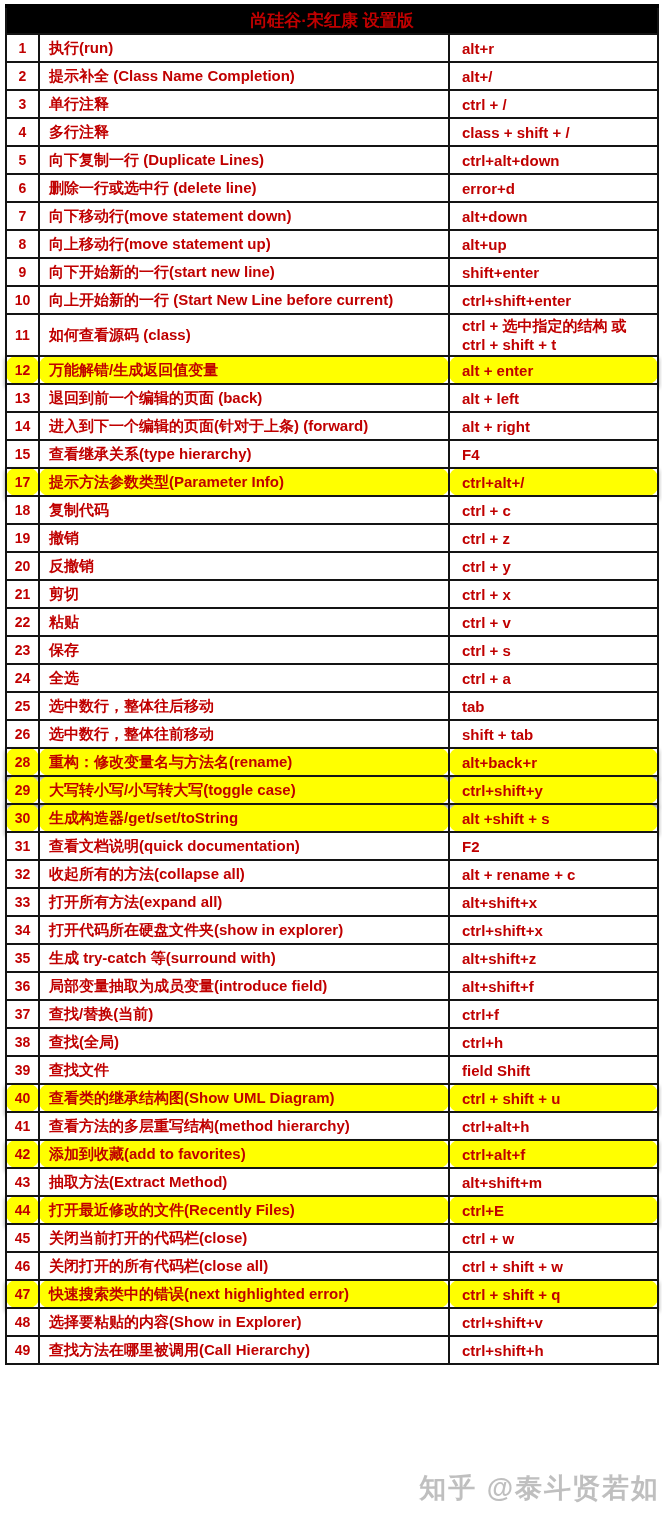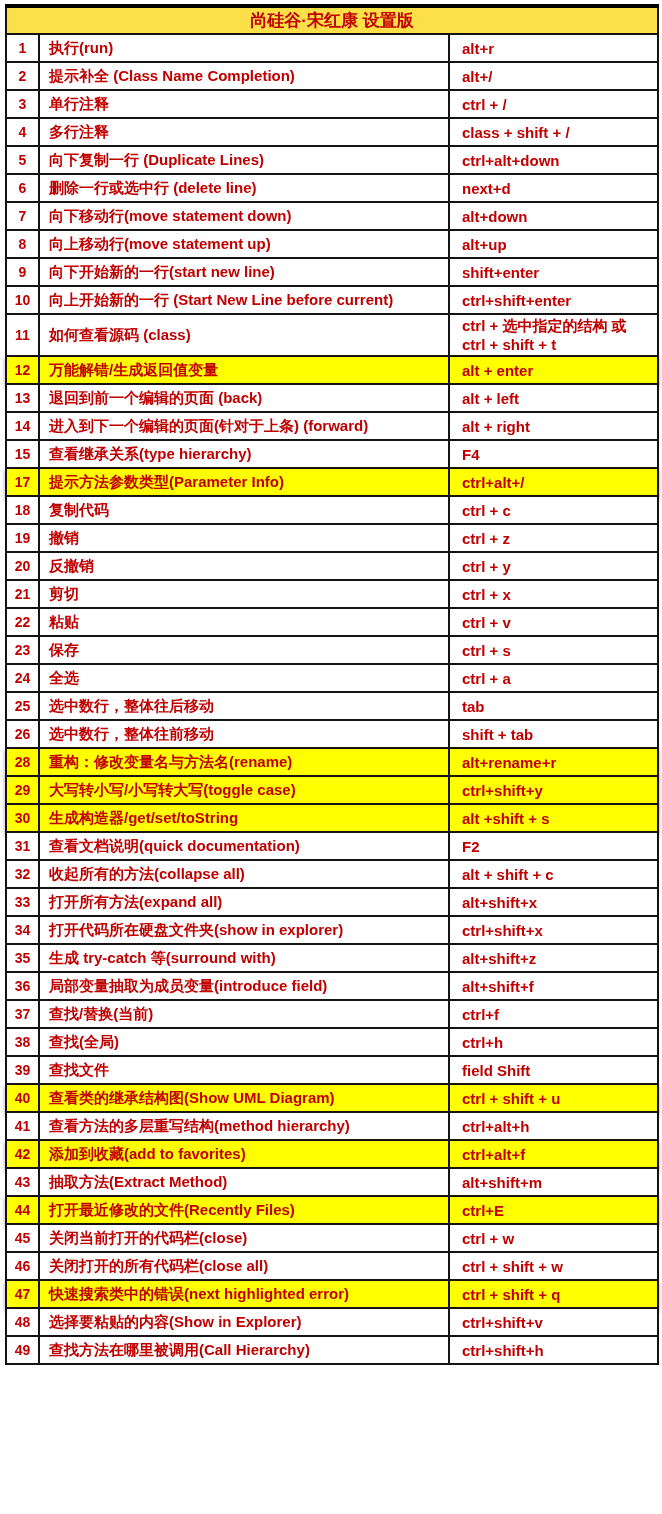--- a/index.html
+++ b/index.html
@@ -20,32 +20,32 @@
     width:652px;margin:4px 5px 0 5px;
     border:2px solid #000;border-top:4px solid #000;
   }
   col.c1{width:33px;}
   col.c2{width:410px;}
   col.c3{width:209px;}
   th.title{
     height:21px;padding:1px 0;
     text-align:center;vertical-align:middle;
     color:var(--red);font-weight:bold;font-size:17px;
-    background:#fde047;border:2px solid var(--border);
+    background:#000000;border:2px solid var(--border);
   }
   td{
     border:2px solid var(--border);
     color:var(--red);font-weight:bold;
     height:28px;vertical-align:middle;
     padding:1px 4px;background:#ffffff;
   }
   td.c-num{text-align:center;font-size:14px;padding:1px 2px;}
   td.c-desc{font-size:15px;padding-left:9px;}
   td.c-key{font-size:15px;padding-left:12px;white-space:pre-line;line-height:19px;}
-  tr.hl td{background:var(--yellow);}
+  tr.hl td{background:var(--yellow);border-radius:10px;}
   tr.hl{box-shadow:0 3px 4px 1px rgba(110,110,110,0.6);}
   .watermark{
     position:absolute;right:2px;bottom:12px;
     font-size:27px;font-weight:bold;letter-spacing:2px;
     color:var(--wm);pointer-events:none;white-space:nowrap;
   }
 </style>
 </head>
 <body>
 
@@ -83,21 +83,21 @@
     <td class="c-key">class + shift + /</td>
   </tr>
         <tr>
     <td class="c-num">5</td>
     <td class="c-desc">向下复制一行 (Duplicate Lines)</td>
     <td class="c-key">ctrl+alt+down</td>
   </tr>
         <tr>
     <td class="c-num">6</td>
     <td class="c-desc">删除一行或选中行 (delete line)</td>
-    <td class="c-key">next+d</td>
+    <td class="c-key">error+d</td>
   </tr>
         <tr>
     <td class="c-num">7</td>
     <td class="c-desc">向下移动行(move statement down)</td>
     <td class="c-key">alt+down</td>
   </tr>
         <tr>
     <td class="c-num">8</td>
     <td class="c-desc">向上移动行(move statement up)</td>
     <td class="c-key">alt+up</td>
@@ -184,41 +184,41 @@
     <td class="c-key">tab</td>
   </tr>
         <tr>
     <td class="c-num">26</td>
     <td class="c-desc">选中数行，整体往前移动</td>
     <td class="c-key">shift + tab</td>
   </tr>
         <tr class="hl">
     <td class="c-num">28</td>
     <td class="c-desc">重构：修改变量名与方法名(rename)</td>
-    <td class="c-key">alt+rename+r</td>
+    <td class="c-key">alt+back+r</td>
   </tr>
         <tr class="hl">
     <td class="c-num">29</td>
     <td class="c-desc">大写转小写/小写转大写(toggle case)</td>
     <td class="c-key">ctrl+shift+y</td>
   </tr>
         <tr class="hl">
     <td class="c-num">30</td>
     <td class="c-desc">生成构造器/get/set/toString</td>
     <td class="c-key">alt +shift + s</td>
   </tr>
         <tr>
     <td class="c-num">31</td>
     <td class="c-desc">查看文档说明(quick documentation)</td>
     <td class="c-key">F2</td>
   </tr>
         <tr>
     <td class="c-num">32</td>
     <td class="c-desc">收起所有的方法(collapse all)</td>
-    <td class="c-key">alt + shift + c</td>
+    <td class="c-key">alt + rename + c</td>
   </tr>
         <tr>
     <td class="c-num">33</td>
     <td class="c-desc">打开所有方法(expand all)</td>
     <td class="c-key">alt+shift+x</td>
   </tr>
         <tr>
     <td class="c-num">34</td>
     <td class="c-desc">打开代码所在硬盘文件夹(show in explorer)</td>
     <td class="c-key">ctrl+shift+x</td>
@@ -294,13 +294,14 @@
     <td class="c-key">ctrl+shift+v</td>
   </tr>
         <tr>
     <td class="c-num">49</td>
     <td class="c-desc">查找方法在哪里被调用(Call Hierarchy)</td>
     <td class="c-key">ctrl+shift+h</td>
   </tr>
       </tbody>
   </table>
 
+  <div class="watermark">知乎 @泰斗贤若如</div>
 </div>
 
 </body></html>

